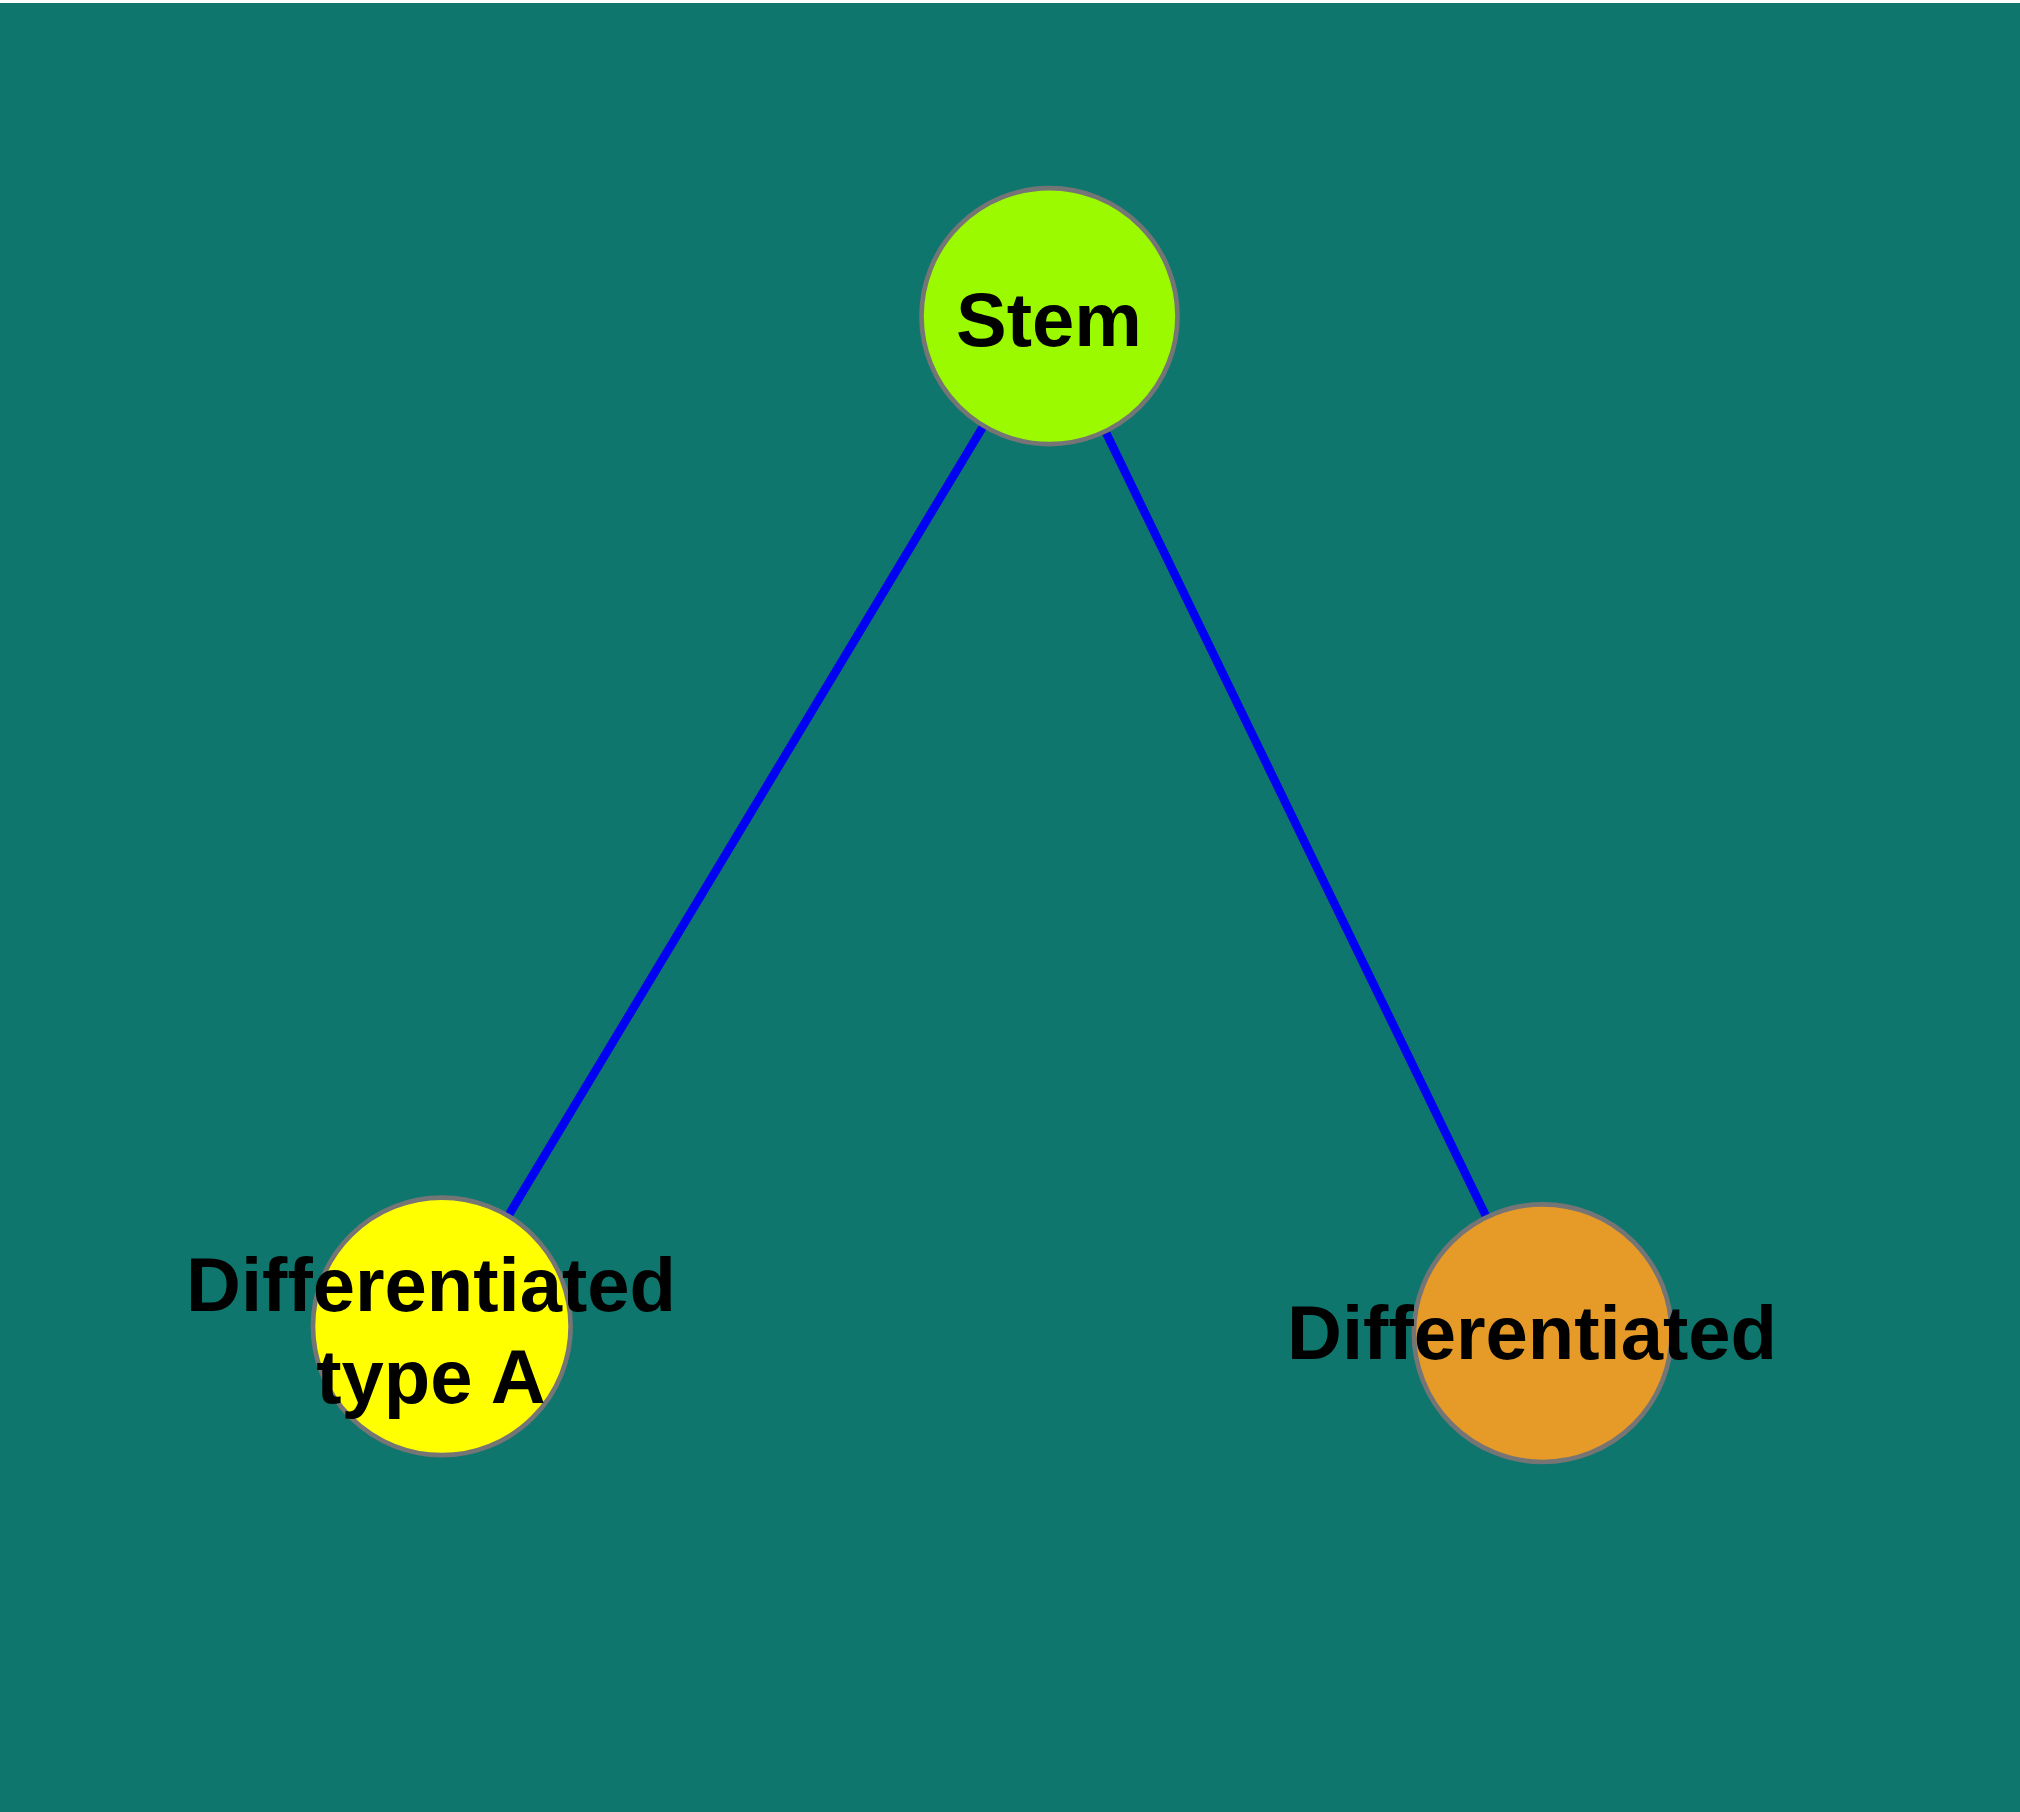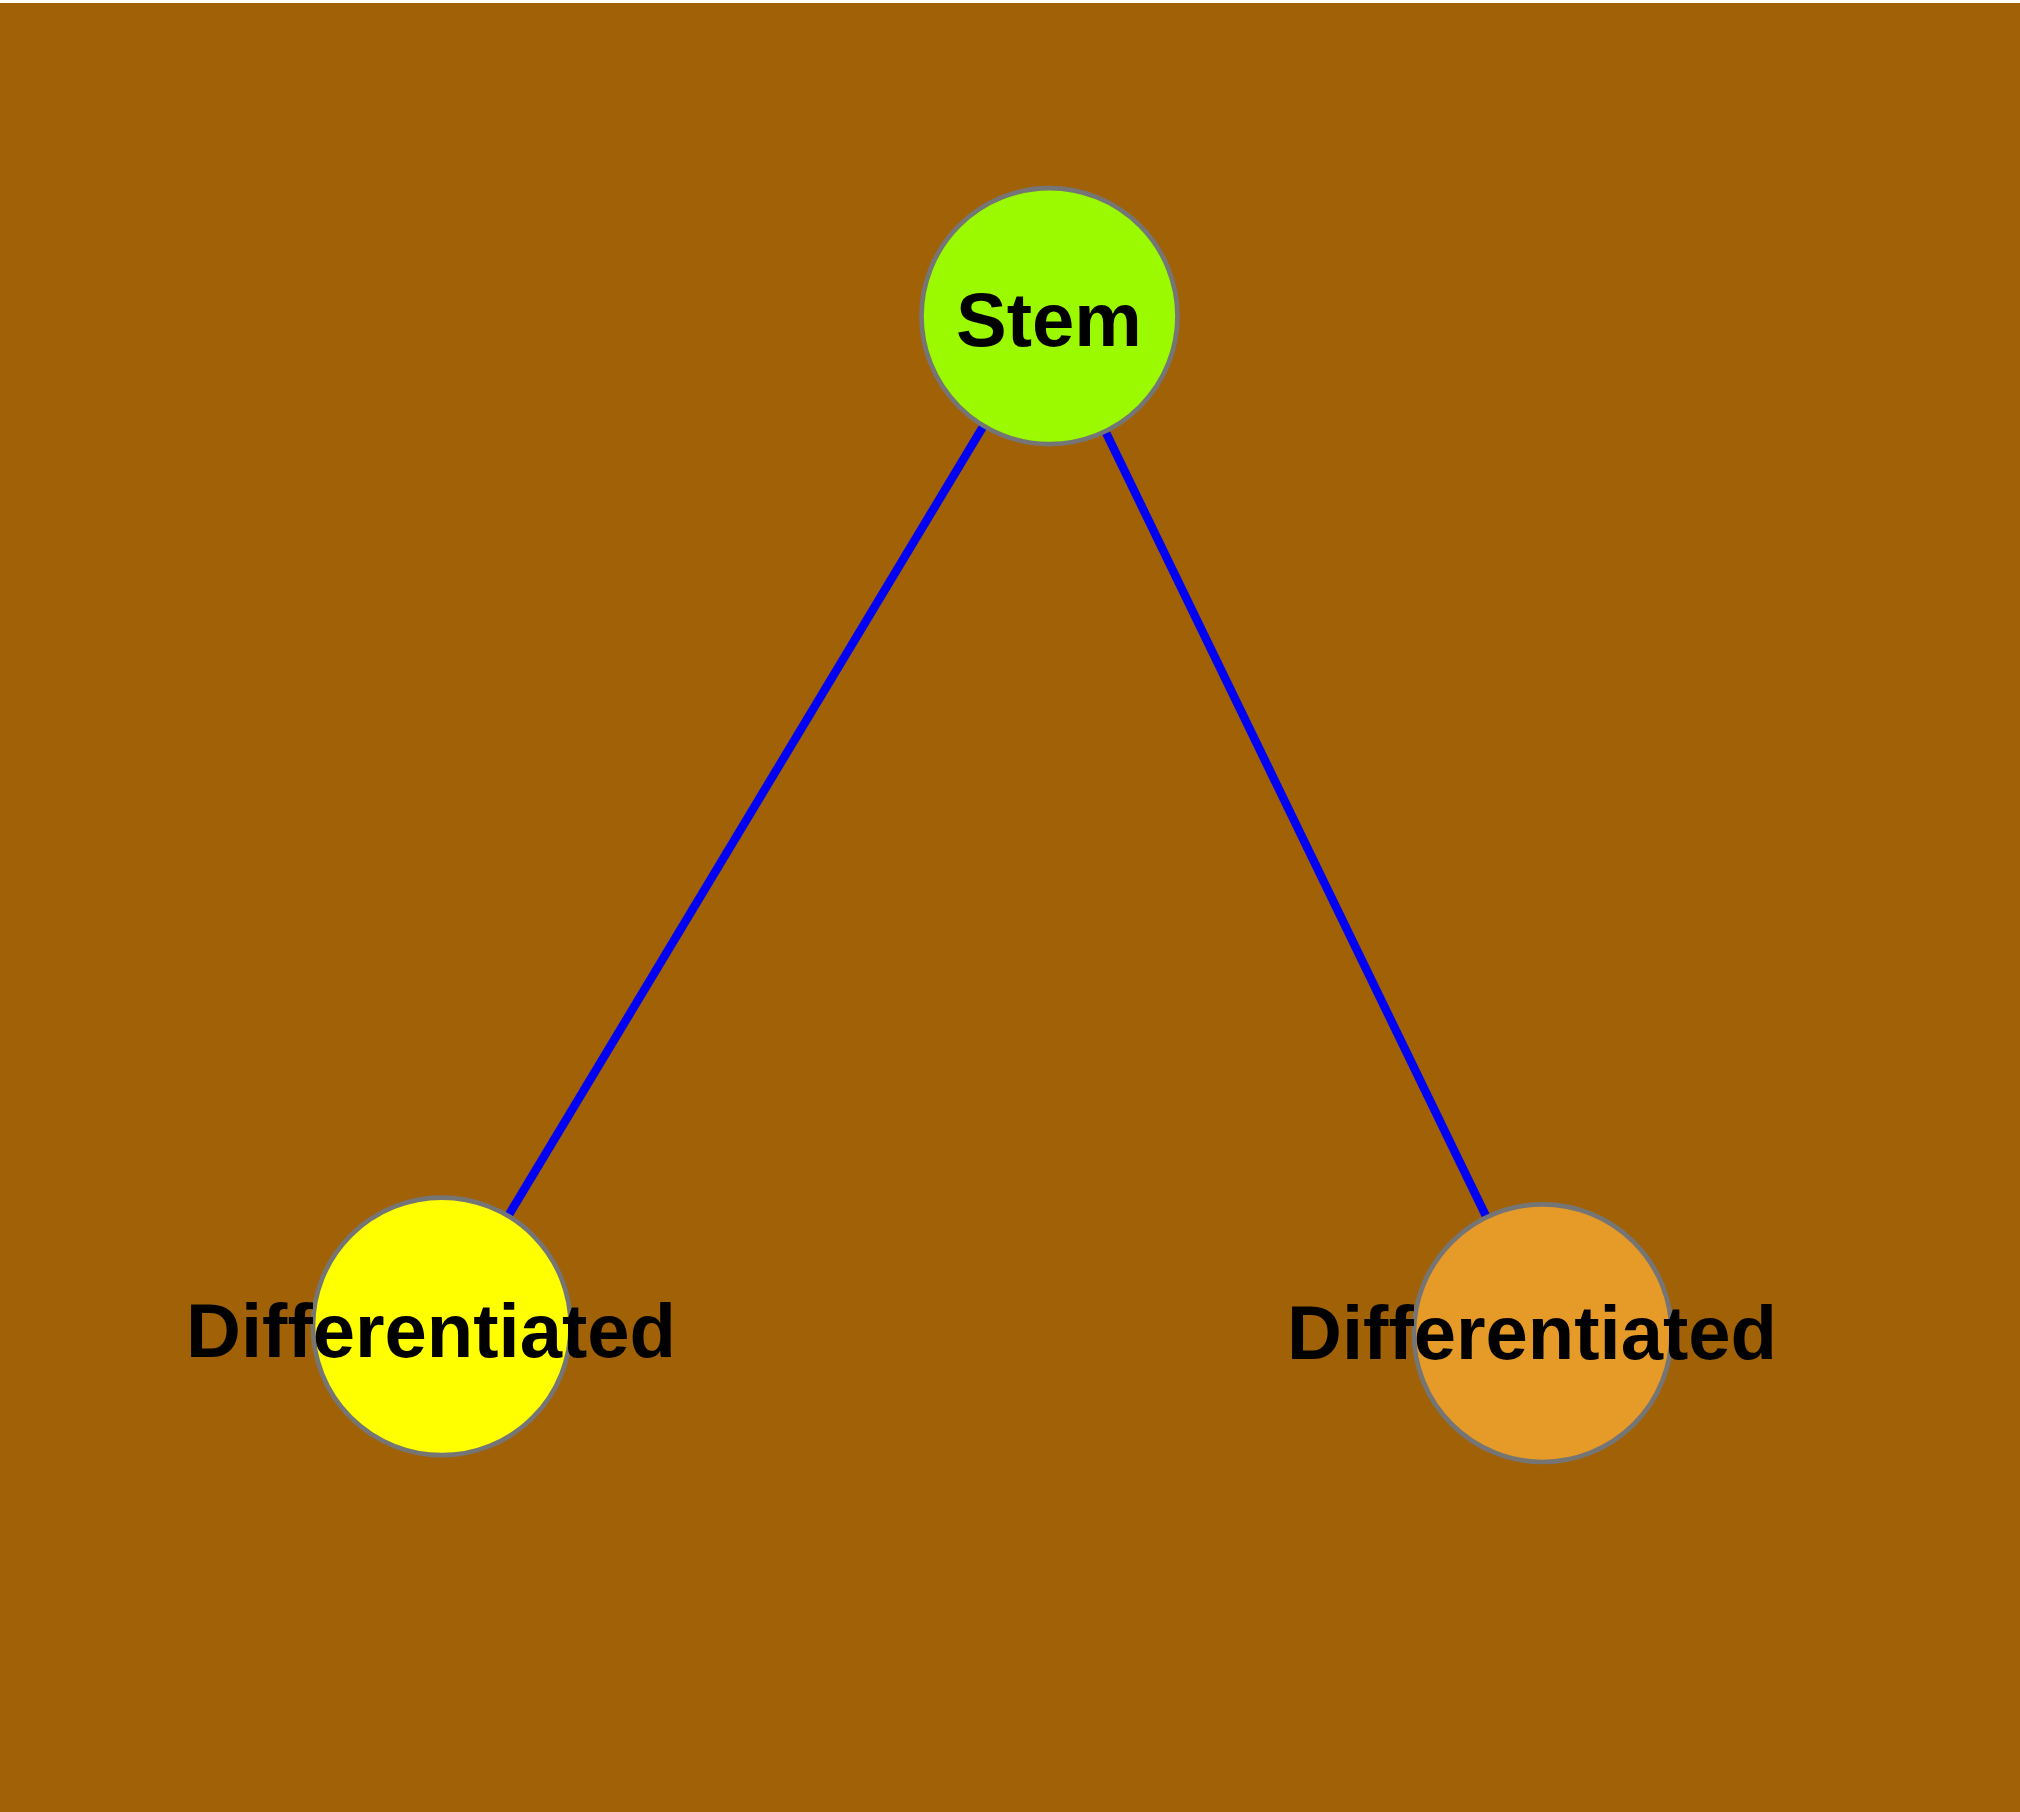--- a/index.html
+++ b/index.html
@@ -45,39 +45,40 @@
     font-size: 76px;
     line-height: 92px;
     text-align: center;
     white-space: nowrap;
   }
   .label-line { display: block; }
 </style>
 </head>
 <body>
 
-<div class="canvas" id="canvas" style="background: #a16207;">
+<div class="canvas" id="canvas" style="background: #0f766e;">
 
   <div class="top-margin"></div>
 
   <svg class="graph-svg" viewBox="0 0 2384 2138">
     <line class="edge-line" x1="1238" y1="373" x2="521" y2="1565" stroke="#0000F2"></line>
     <line class="edge-line" x1="1238" y1="373" x2="1820" y2="1573" stroke="#0000F2"></line>
 
     <circle class="node-circle" cx="1238" cy="373" r="151" fill="#9BFA00"></circle>
     <circle class="node-circle" cx="521" cy="1565" r="152" fill="#FFFF00"></circle>
     <circle class="node-circle" cx="1820" cy="1573" r="152" fill="#E69A28"></circle>
   </svg>
 
   <div class="node-label" style="left:1049px; top:320px;">
     <span class="label-line">Stem</span>
   </div>
 
   <div class="node-label" style="left:431px; top:1331px;">
     <span class="label-line">Differentiated</span>
+    <span class="label-line">type A</span>
   </div>
 
   <div class="node-label" style="left:1532px; top:1333px;">
     <span class="label-line">Differentiated</span>
   </div>
 
 </div>
 
 
 </body></html>

